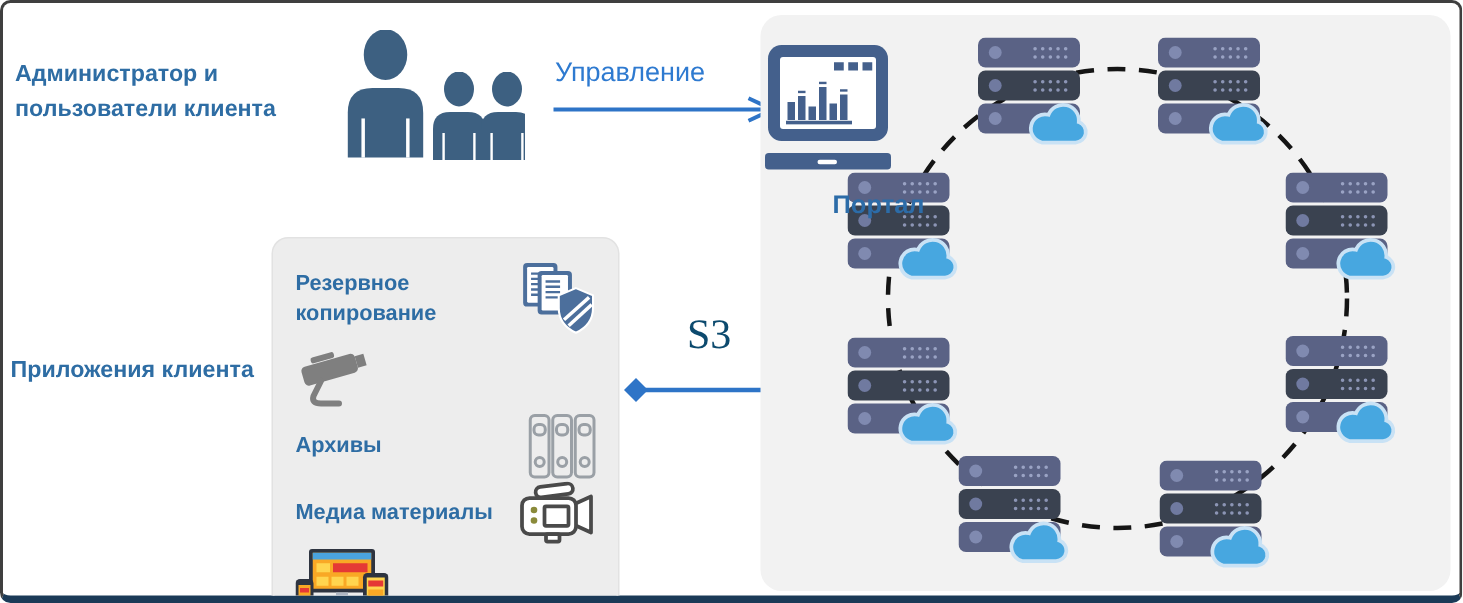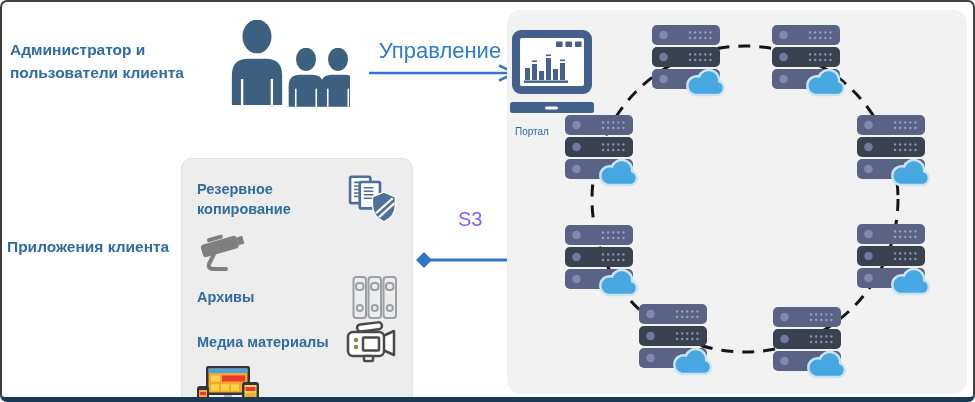--- a/index.html
+++ b/index.html
@@ -7,43 +7,43 @@
     position:relative;width:975px;height:402px;box-sizing:border-box;
     background:#ffffff;
     border:2px solid #3f3f3f;border-bottom:5px solid #1b3a57;border-radius:7px;
     overflow:hidden;
     font-family:"Liberation Sans",sans-serif;
   }
   .heading{
     position:absolute;color:#2E6DA4;font-weight:bold;font-size:15.5px;line-height:1.5;
   }
   .flow-label{
-    position:absolute;color:#2E7AD0;font-size:22px;text-align:center;
+    position:absolute;color:#2E7AD0;font-size:18px;
   }
   .s3-label{
-    position:absolute;color:#8b5cf6;font-size:20px;
+    position:absolute;color:#0c4a6e;font-size:28px;font-family:Liberation Serif, serif;
   }
   .apps-box{
     position:absolute;left:180px;top:125px;width:230px;height:268px;
     background:#EDEDED;border-radius:10px;box-shadow:0 0 0 1px #e2e2e2;
     box-sizing:border-box;padding:12px 14px 12px 15px;
     display:flex;flex-direction:column;justify-content:space-between;margin-top:32px;
   }
   .app-row{display:flex;align-items:center;justify-content:space-between;}
   .app-label{
     font-weight:bold;font-size:14.5px;color:#2E6DA4;line-height:1.35;max-width:150px;
   }
   .right-panel{
     position:absolute;left:505px;top:8px;width:460px;height:384px;
     background:#F2F2F2;border-radius:14px;
   }
   .ring-svg{position:absolute;left:0;top:0;}
   .portal{position:absolute;left:3px;top:18px;width:90px;}
   .portal-label{
-    margin-top:2px;padding-left:5px;color:#2C6CA8;font-weight:normal;font-size:10px;
+    margin-top:2px;padding-left:5px;color:#2C6CA8;font-weight:bold;font-size:17px;margin-left:40px;
   }
   .abs{position:absolute;}
 </style>
 </head>
 <body>
 
 <div class="canvas">
 
   <svg width="0" height="0" style="position:absolute">
     <defs>

